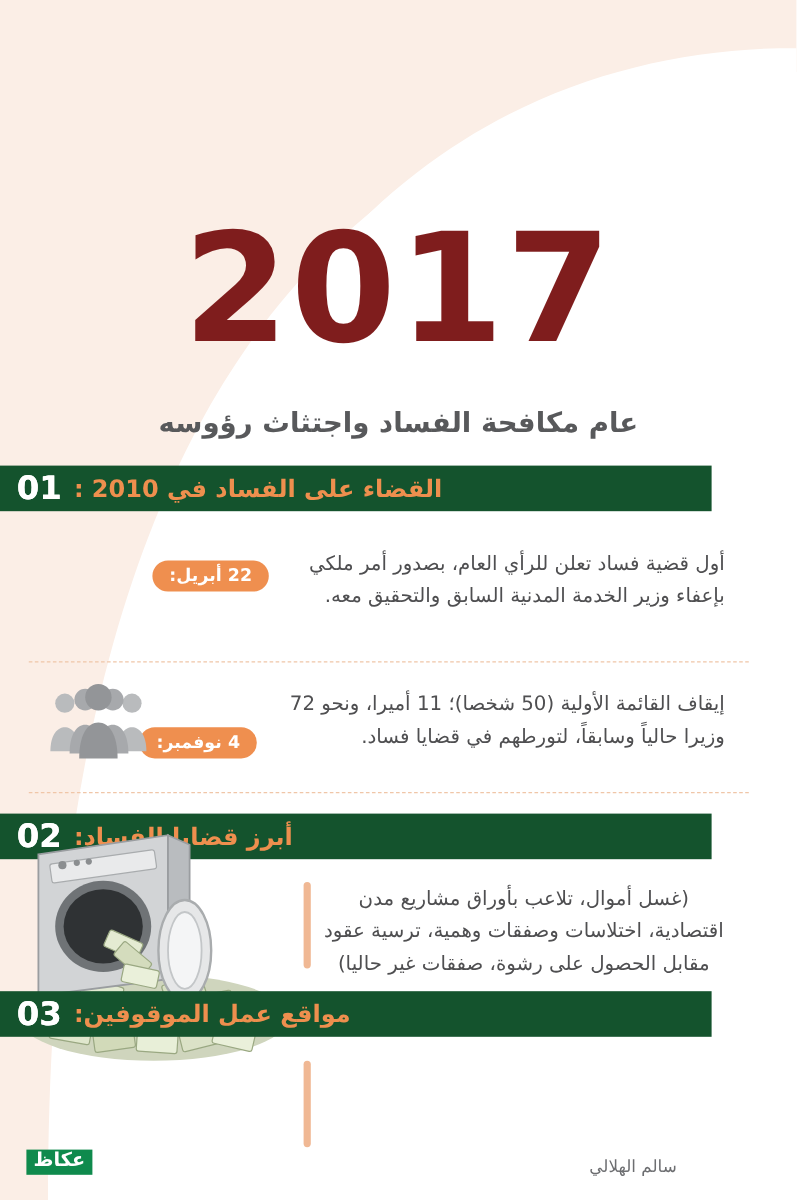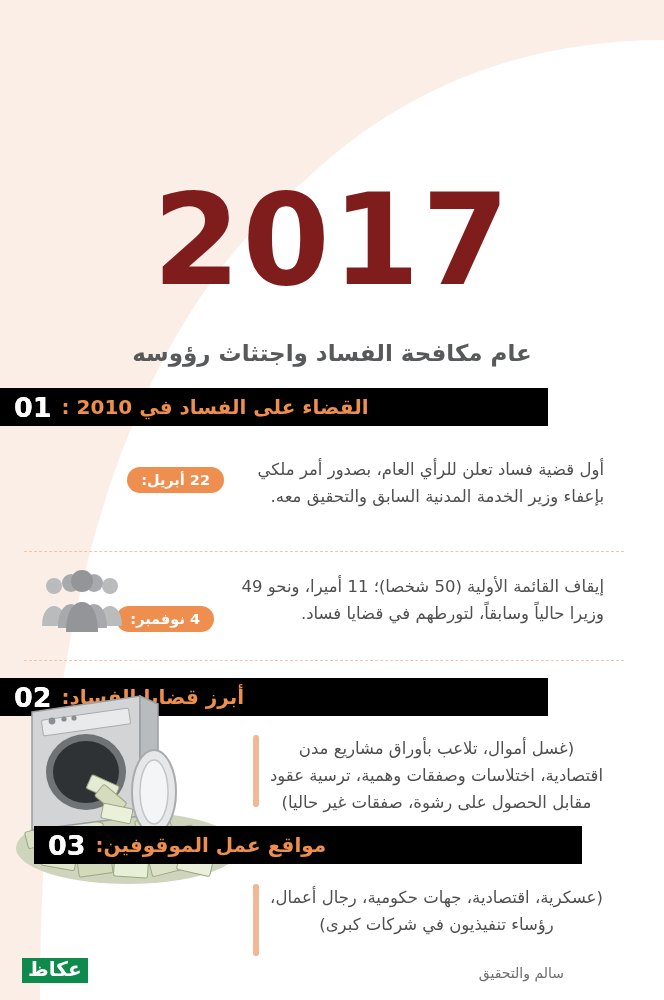--- a/index.html
+++ b/index.html
@@ -57,23 +57,23 @@
     font-size: 23px;
     font-weight: bold;
     color: #58595b;
     direction: rtl;
   }
 
   
   .section-head {
     position: absolute;
     left: 0;
-    width: 548px;
+    width: 593px;
     height: 38px;
-    background: #000000;
+    background: #14532d;
     display: flex;
     flex-direction: row-reverse;
     align-items: center;
     justify-content: flex-start;
   }
   .section-head .num {
     color: #ffffff;
     font-size: 27px;
     font-weight: bold;
     margin-right: 10px;
@@ -142,21 +142,21 @@
     direction: rtl;
   }
   .logo {
     position: absolute;
     display: flex;
     align-items: center;
   }
   .logo-box {
     background: #0f8a4d;
     color: #ffffff;
-    font-size: 20px;
+    font-size: 16px;
     font-weight: bold;
     padding: 1px 6px 3px 6px;
     line-height: 1.05;
     direction: rtl;
   }
 </style>
 </head>
 <body>
 
 <div id="page">
@@ -170,21 +170,21 @@
   <div class="section-head" style="top:388px;">
     <span class="num">01</span>
     <span class="sec-title">القضاء على الفساد في 2010 :</span>
   </div>
 
   <div class="body-text" style="top:456px; right:60px; width:370px;">أول قضية فساد تعلن للرأي العام، بصدور أمر ملكي بإعفاء وزير الخدمة المدنية السابق والتحقيق معه.</div>
   <div class="tag" style="top:467px; right:440px;">22 أبريل:</div>
 
   <div class="divider-dashed" style="top:551px; right:40px; width:600px;"></div>
 
-  <div class="body-text" style="top:573px; right:60px; width:370px;">إيقاف القائمة الأولية (50 شخصا)؛ 11 أميرا، ونحو 49 وزيرا حالياً وسابقاً، لتورطهم في قضايا فساد.</div>
+  <div class="body-text" style="top:573px; right:60px; width:370px;">إيقاف القائمة الأولية (50 شخصا)؛ 11 أميرا، ونحو 72 وزيرا حالياً وسابقاً، لتورطهم في قضايا فساد.</div>
   <div class="tag" style="top:596px; right:450px;margin-top:10px;">4 نوفمبر:</div>
 
   <div class="people-icon" style="top:570px; left:40px;">
     <svg width="85" height="65" viewBox="0 0 85 65" xmlns="http://www.w3.org/2000/svg">
       <g fill="#b9bbbd">
         <circle cx="14" cy="16" r="8"></circle>
         <path d="M2 56 C2 42 8 36 14 36 C20 36 26 42 26 56 Z"></path>
         <circle cx="70" cy="16" r="8"></circle>
         <path d="M58 56 C58 42 64 36 70 36 C76 36 82 42 82 56 Z"></path>
       </g>
@@ -250,27 +250,26 @@
         <rect x="94" y="118" width="30" height="15" rx="2" fill="#eaf0da" stroke="#9aa882" stroke-width="1" transform="rotate(12 109 125)"></rect>
       </g>
 
       <g>
         <ellipse cx="146" cy="104" rx="22" ry="42" fill="#e6e7e8" stroke="#a9acae" stroke-width="2"></ellipse>
         <ellipse cx="146" cy="104" rx="14" ry="32" fill="#f4f5f6" stroke="#c3c6c8" stroke-width="1.5"></ellipse>
       </g>
     </svg>
   </div>
 
-  <div class="section-head" style="top:826px;margin-left:34px;">
+  <div class="section-head" style="top:826px;">
     <span class="num">03</span>
     <span class="sec-title">مواقع عمل الموقوفين:</span>
   </div>
 
   <div class="bar-accent" style="top:884px; right:405px; height:72px;"></div>
-  <div class="body-text" style="top:884px; right:60px; width:335px; text-align:center;">(عسكرية، اقتصادية، جهات حكومية، رجال أعمال، رؤساء تنفيذيون في شركات كبرى)</div>
-
-  <div class="footer-byline" style="top:965px; right:100px;">سالم والتحقيق</div>
+
+  <div class="footer-byline" style="top:965px; right:100px;">سالم الهلالي</div>
 
   <div class="logo" style="top:958px; left:22px;">
     <span class="logo-box">عكاظ</span>
   </div>
 
 </div>
 
 </body></html>

